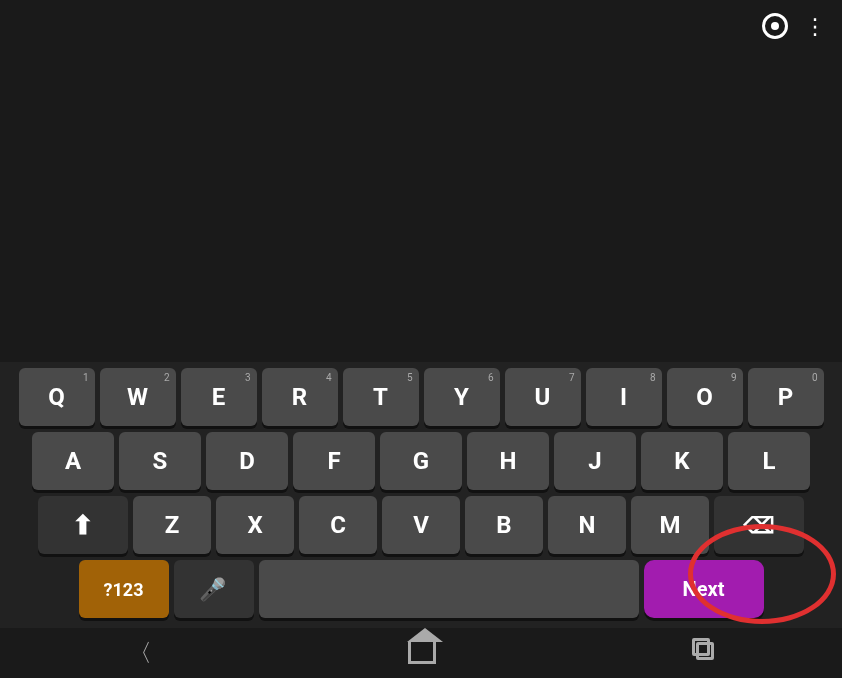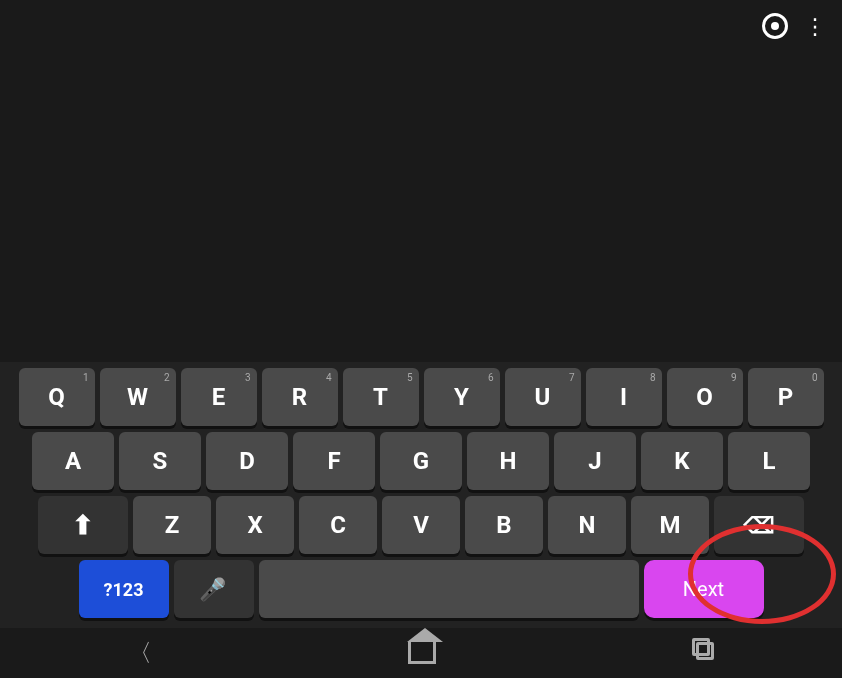--- a/index.html
+++ b/index.html
@@ -94,42 +94,42 @@
       background: #333333;
       width: 90px !important;
     }
 
     .key-backspace {
       background: #333333;
       width: 90px !important;
     }
 
     .key-sym {
-      background: #1d4ed8;
+      background: #a16207;
       width: 90px !important;
       font-size: 18px;
       font-weight: bold;
     }
 
     .key-mic {
       background: #333333;
       width: 80px !important;
     }
 
     .key-space {
       background: #4a4a4a;
       flex: 1;
       max-width: 380px;
     }
 
     .key-next {
-      background: #d946ef;
+      background: #a21caf;
       width: 120px !important;
       font-size: 20px;
-      font-weight: normal;
+      font-weight: bold;
       border-radius: 10px;
       position: relative;
     }
 
     
     .next-circle {
       position: absolute;
       bottom: 54px;
       right: 6px;
       width: 148px;

